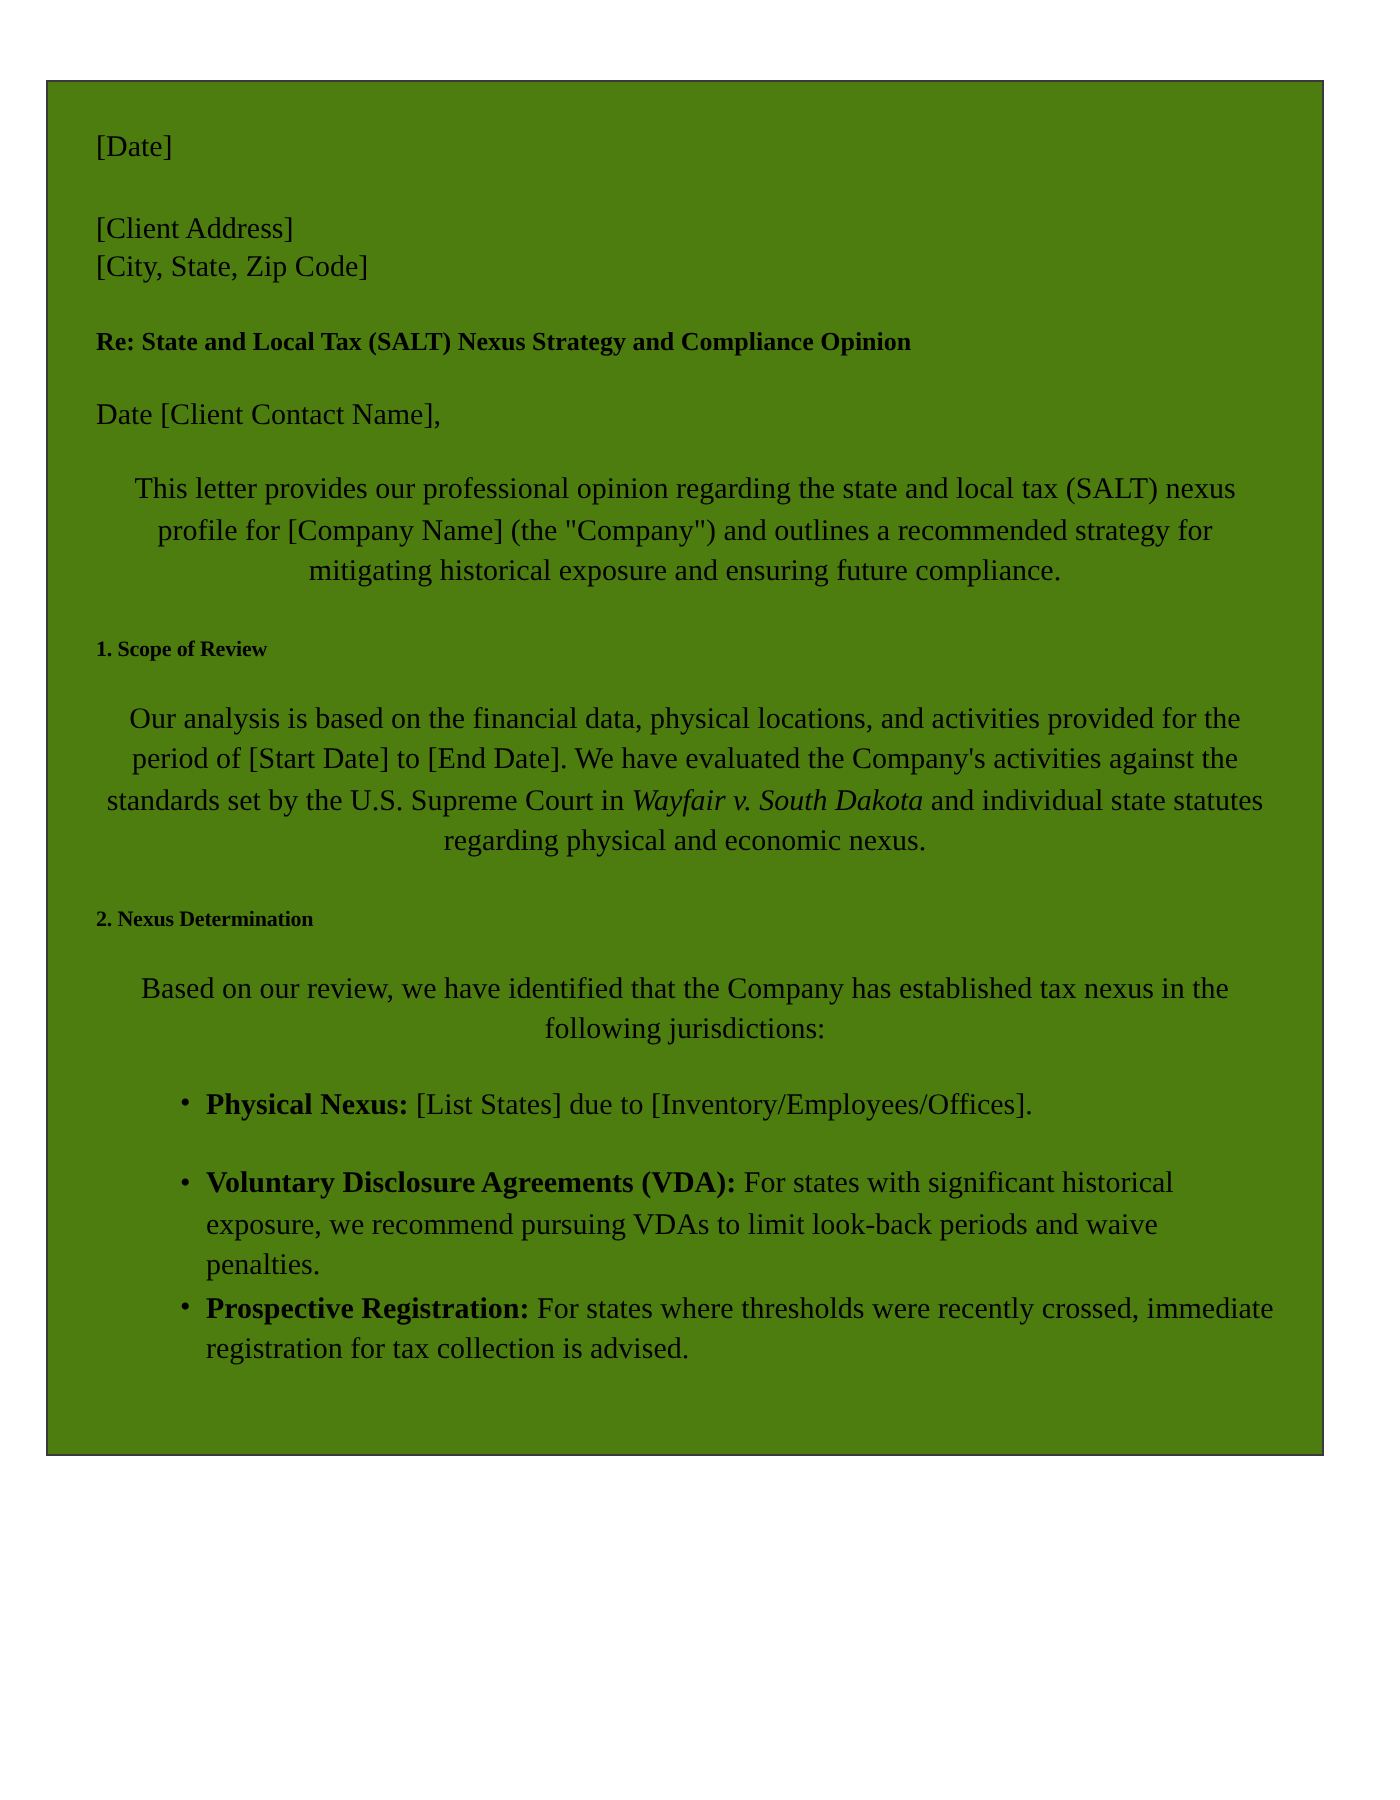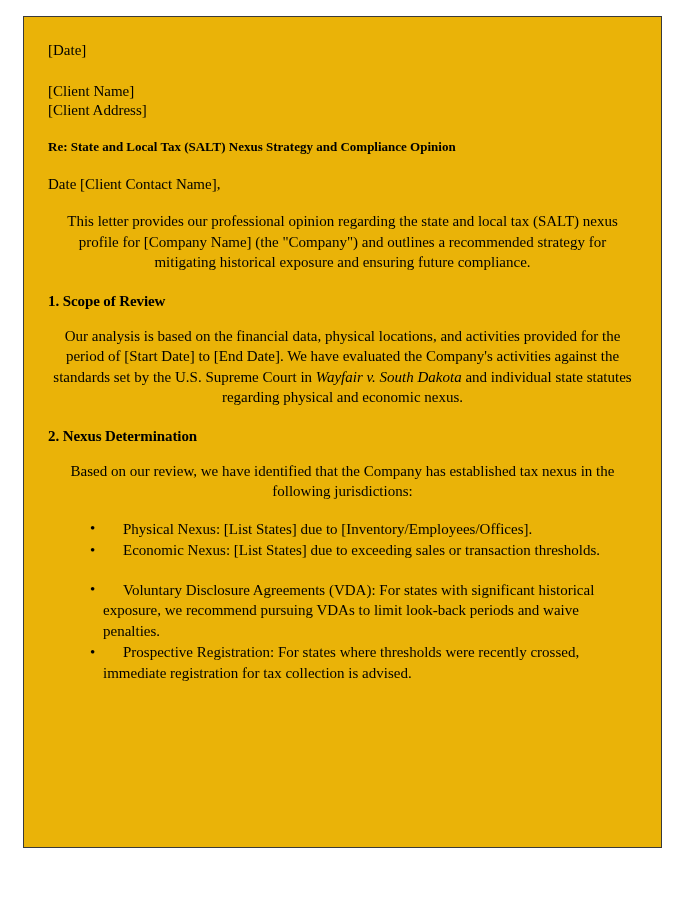--- a/index.html
+++ b/index.html
@@ -11,25 +11,25 @@
     width: 700px;
     height: 900px;
     overflow: hidden;
     font-family: "Liberation Serif", "DejaVu Serif", serif;
     color: #000000;
   }
 
   #page-wrap {
     position: absolute;
     left: 23px;
-    top: 16px;
+    top: 40px;
     width: 639px;
-    height: 832px;
+    height: 688px;
     box-sizing: border-box;
-    background: #eab308;
+    background: #4d7c0f;
     border: 1px solid #3a3a3a;
     overflow: hidden;
   }
 
   #doc {
     position: absolute;
     left: 0;
     top: 0;
     width: 639px;
     box-sizing: border-box;
@@ -64,21 +64,21 @@
     font-family: Liberation Serif, serif;
   }
 
   .salutation {
     font-size: 15px;
     line-height: 20px;
     margin: 0 0 17px 0;
   }
 
   h2.sec {
-    font-size: 15px;
+    font-size: 11px;
     font-weight: bold;
     line-height: 22px;
     margin: 0 0 14px 0;
     letter-spacing: -0.1px;
   }
 
   ul.blist {
     margin: 0 0 14px 0;
     padding: 0 0 0 42px;
     list-style: none;
@@ -91,61 +91,59 @@
     padding-left: 13px;
   }
   ul.blist li::before {
     content: "\2022";
     position: absolute;
     left: 0;
     top: -0.5px;
     font-size: 15px;
   }
   ul.blist li b {
-    font-weight: normal;
-    margin-left: 20px;
+    font-weight: bold;
   }
 
   i.case {
   }
 
   .sec-gap { height: 5px; }
 </style>
 </head>
 <body>
 
 <div id="page-wrap">
   <div id="doc">
 
     <div class="date-block">
       <div class="addr-line">[Date]</div>
     </div>
 
     <div class="addr-block">
-      <div class="addr-line">[Client Name]</div>
       <div class="addr-line">[Client Address]</div>
+      <div class="addr-line">[City, State, Zip Code]</div>
     </div>
 
     <div class="subject">Re: State and Local Tax (SALT) Nexus Strategy and Compliance Opinion</div>
 
     <div class="salutation">Date [Client Contact Name],</div>
 
     <p class="blk">This letter provides our professional opinion regarding the state and local tax (SALT) nexus profile for [Company Name] (the "Company") and outlines a recommended strategy for mitigating historical exposure and ensuring future compliance.</p>
 
     <h2 class="sec">1. Scope of Review</h2>
 
     <p class="blk"><span>Our analysis is based on the financial data, physical locations, and activities provided for the period of [Start Date] to [End Date]. We have evaluated the Company's activities against the standards set by the U.S. Supreme Court in </span><i class="case">Wayfair v. South Dakota</i><span> and individual state statutes regarding physical and economic nexus.</span></p>
 
     <h2 class="sec">2. Nexus Determination</h2>
 
     <p class="blk">Based on our review, we have identified that the Company has established tax nexus in the following jurisdictions:</p>
 
     <ul class="blist">
       <li><b>Physical Nexus:</b><span> [List States] due to [Inventory/Employees/Offices].</span></li>
-      <li><b>Economic Nexus:</b><span> [List States] due to exceeding sales or transaction thresholds.</span></li>
     </ul>
 
     <div class="sec-gap"></div>
 
 
 
     <ul class="blist">
       <li><b>Voluntary Disclosure Agreements (VDA):</b><span> For states with significant historical exposure, we recommend pursuing VDAs to limit look-back periods and waive penalties.</span></li>
       <li><b>Prospective Registration:</b><span> For states where thresholds were recently crossed, immediate registration for tax collection is advised.</span></li>
 

